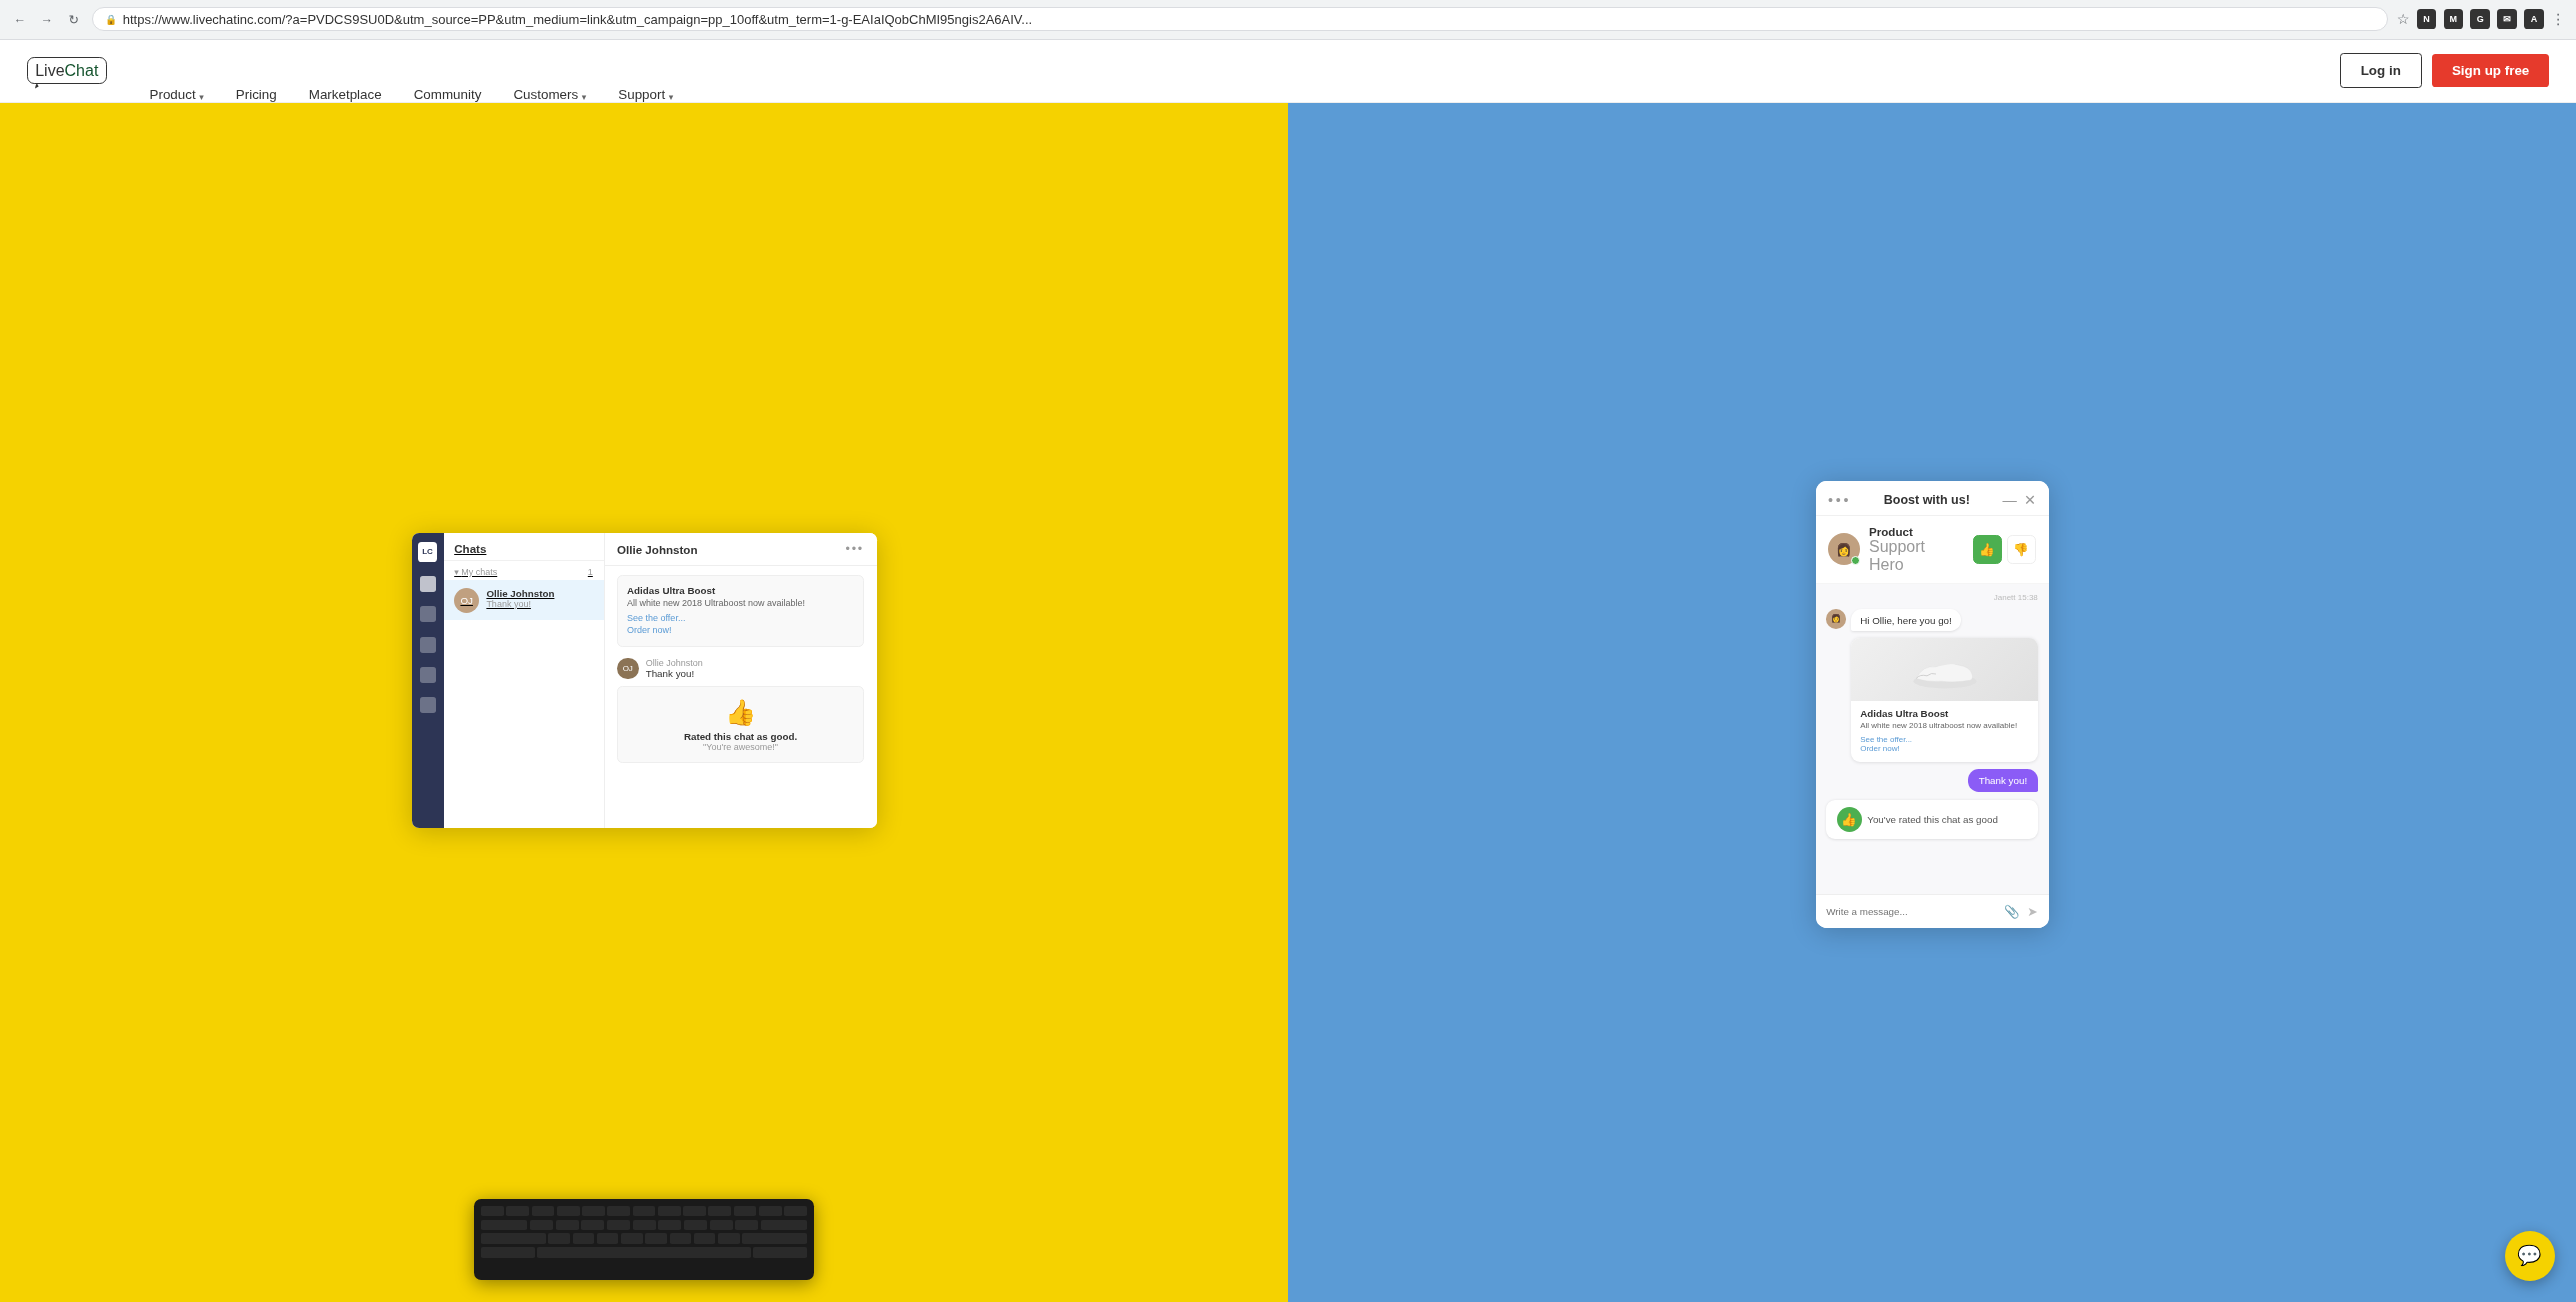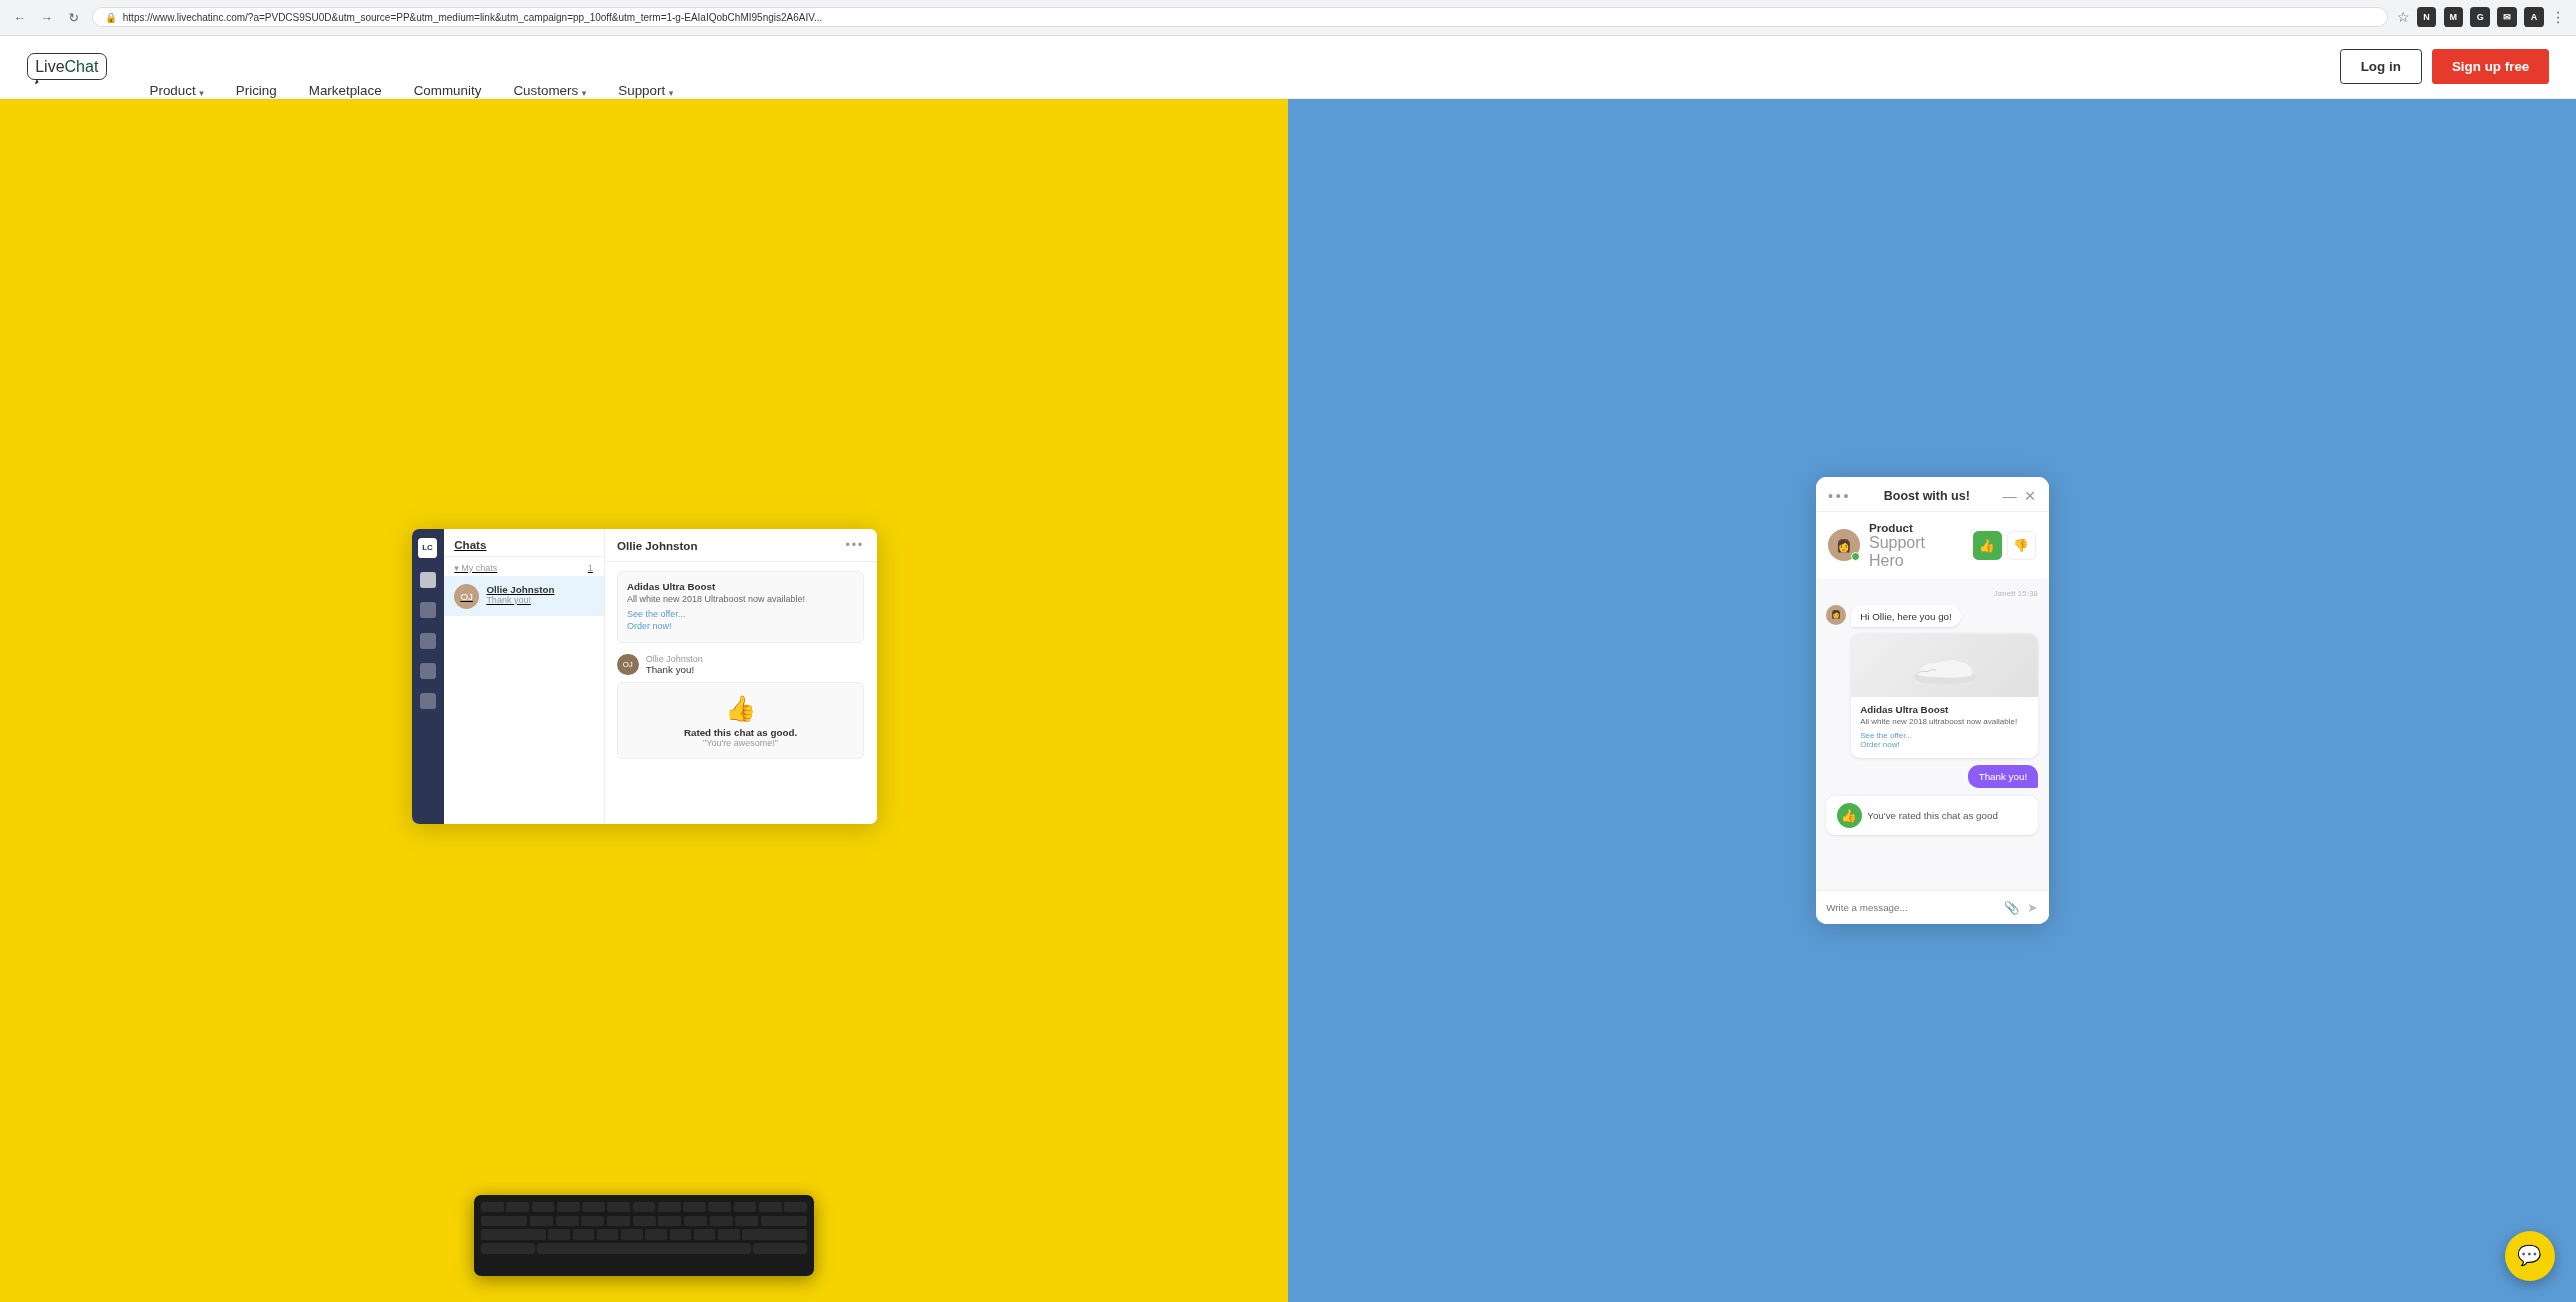--- a/index.html
+++ b/index.html
@@ -11,21 +11,21 @@
       background: #f1f3f4;
       border-bottom: 0.9px solid #dadce0;
       padding: 7.2px 10.7px;
       display: flex;
       align-items: center;
       gap: 9px;
     }
     .btn-back, .btn-fwd, .btn-reload { width: 18px; height: 18px; border-radius: 50%; background: transparent; border: none; cursor: pointer; color: #5f6368; font-size: 12.5px; display: flex; align-items: center; justify-content: center; }
     .address-bar { flex: 1; background: #fff; border: 0.9px solid #dadce0; border-radius: 18px; padding: 3.6px 12.5px; font-size: 10.7px; color: #333; display: flex; align-items: center; gap: 5.4px; }
     .address-bar .lock { color: #5f6368; font-size: 9.8px; }
-    .address-text { color: #333; font-size: 10px; overflow: hidden; text-overflow: ellipsis; white-space: nowrap; }
+    .address-text { color: #333; font-size: 13px; overflow: hidden; text-overflow: ellipsis; white-space: nowrap; }
     .browser-actions { display: flex; gap: 7.2px; align-items: center; color: #5f6368; font-size: 14.3px; }
     .browser-ext { width: 19.7px; height: 19.7px; border-radius: 3.6px; background: #333; display: flex; align-items: center; justify-content: center; color: #fff; font-size: 9px; font-weight: bold; }
 
     
     .navbar {
       width: 100%;
       background: #fff;
       border-bottom: 0.9px solid #eee;
       padding: 0 27px;
       display: flex;
@@ -70,20 +70,21 @@
       align-items: flex-end;
       font-size: 13.4px;
       color: #333;
       cursor: pointer;
       gap: 3.6px;
       font-weight: 400;
     }
     .nav-chevron { font-size: 9px; color: #666; }
     .nav-actions {
       display: flex;
+      align-items: center;
       gap: 10.7px;
     }
     .btn-login {
       padding: 9px 19.7px;
       border: 1.8px solid #333;
       border-radius: 3.6px;
       background: #fff;
       font-size: 13.4px;
       font-weight: 600;
       cursor: pointer;

